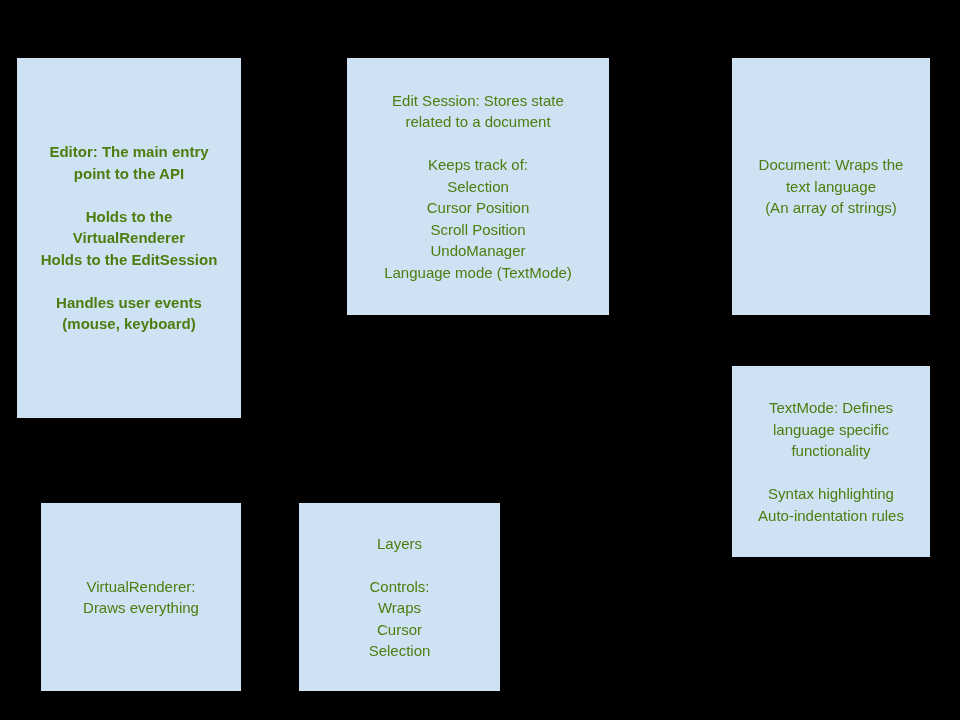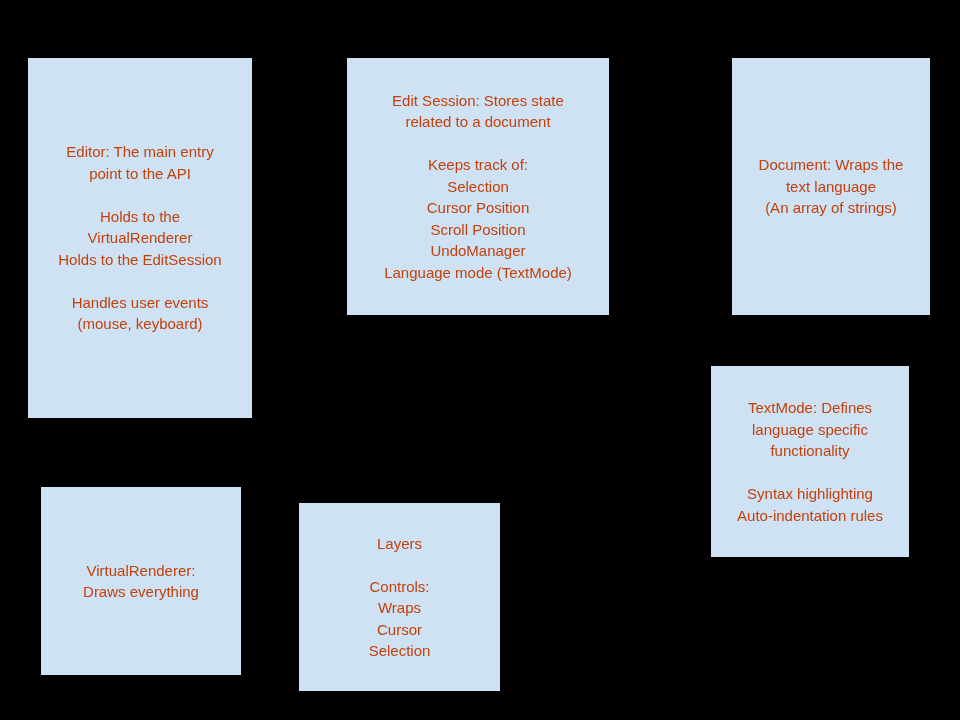--- a/index.html
+++ b/index.html
@@ -21,28 +21,28 @@
     display: flex;
     align-items: center;
     justify-content: center;
     box-sizing: border-box;
   }
   .box-text {
     white-space: pre-line;
     text-align: center;
     font-size: 15px;
     line-height: 21.5px;
-    color: #c2410c;
+    color: #4d7c0f;
     padding: 4px 8px;
   }
-  #box-editor            { left: 27px;  top: 57px;  width: 226px; height: 362px; }
+  #box-editor            { left: 16px;  top: 57px;  width: 226px; height: 362px; font-weight: bold; }
   #box-edit-session      { left: 346px; top: 57px;  width: 264px; height: 259px; }
   #box-document          { left: 731px; top: 57px;  width: 200px; height: 259px; }
-  #box-textmode          { left: 710px; top: 365px; width: 200px; height: 193px; }
-  #box-virtual-renderer  { left: 40px;  top: 486px; width: 202px; height: 190px; }
+  #box-textmode          { left: 731px; top: 365px; width: 200px; height: 193px; }
+  #box-virtual-renderer  { left: 40px;  top: 502px; width: 202px; height: 190px; }
   #box-layers            { left: 298px; top: 502px; width: 203px; height: 190px; }
 </style>
 </head>
 <body>
 
 <div>
 
   <div class="box" id="box-editor">
     <div class="box-text">Editor: The main entry
 point to the API

